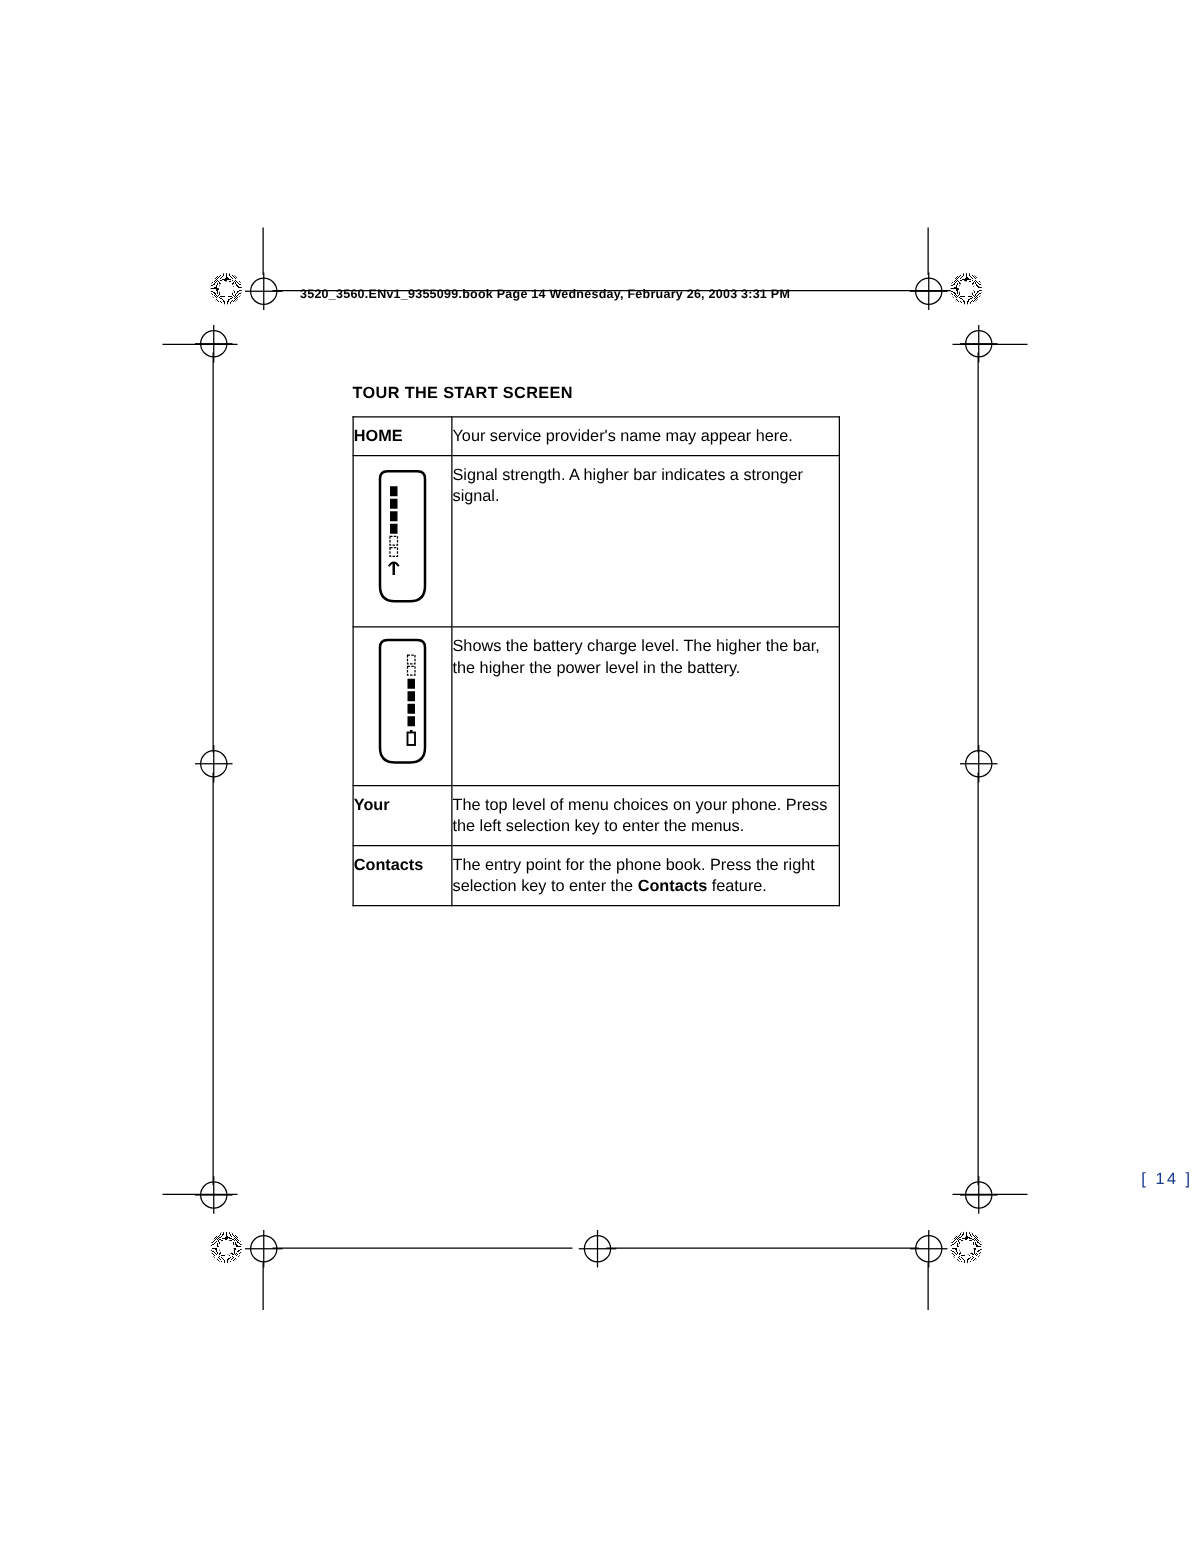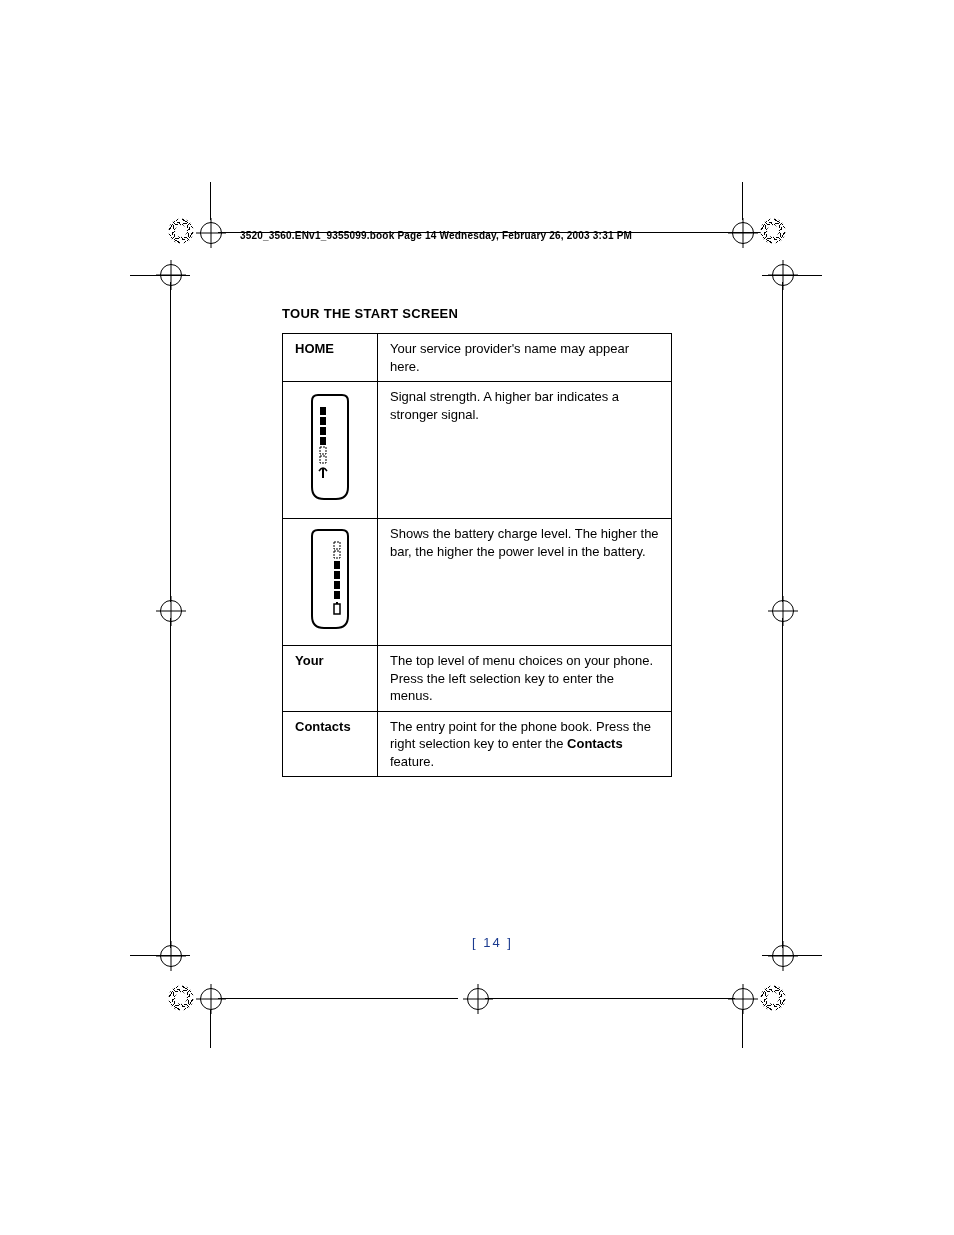--- a/index.html
+++ b/index.html
@@ -65,40 +65,40 @@
     letter-spacing: 0.3px;
     margin-bottom: 12px;
   }
   table.info {
     border-collapse: collapse;
     width: 100%;
     font-size: 13px;
   }
   table.info td {
     border: 1px solid #000;
-    padding: 6px 12px;
+    padding: 6px 0;
     vertical-align: top;
     line-height: 1.35;
   }
   table.info td.label {
     width: 70px;
     font-weight: bold;
     text-align: left;
   }
   table.info td.icon-cell {
     width: 70px;
     text-align: center;
     vertical-align: middle;
     padding: 8px 4px;
   }
   .page-num {
     position: absolute;
     left: 0; right: 0;
     top: 935px;
-    text-align: center;
+    text-align: right;
     font-size: 13px;
     color: #1a3a8f;
     letter-spacing: 2px;
     margin-left: 31px;
   }
   .screen-outline {
     display: inline-block;
   }
 </style>
 </head>

